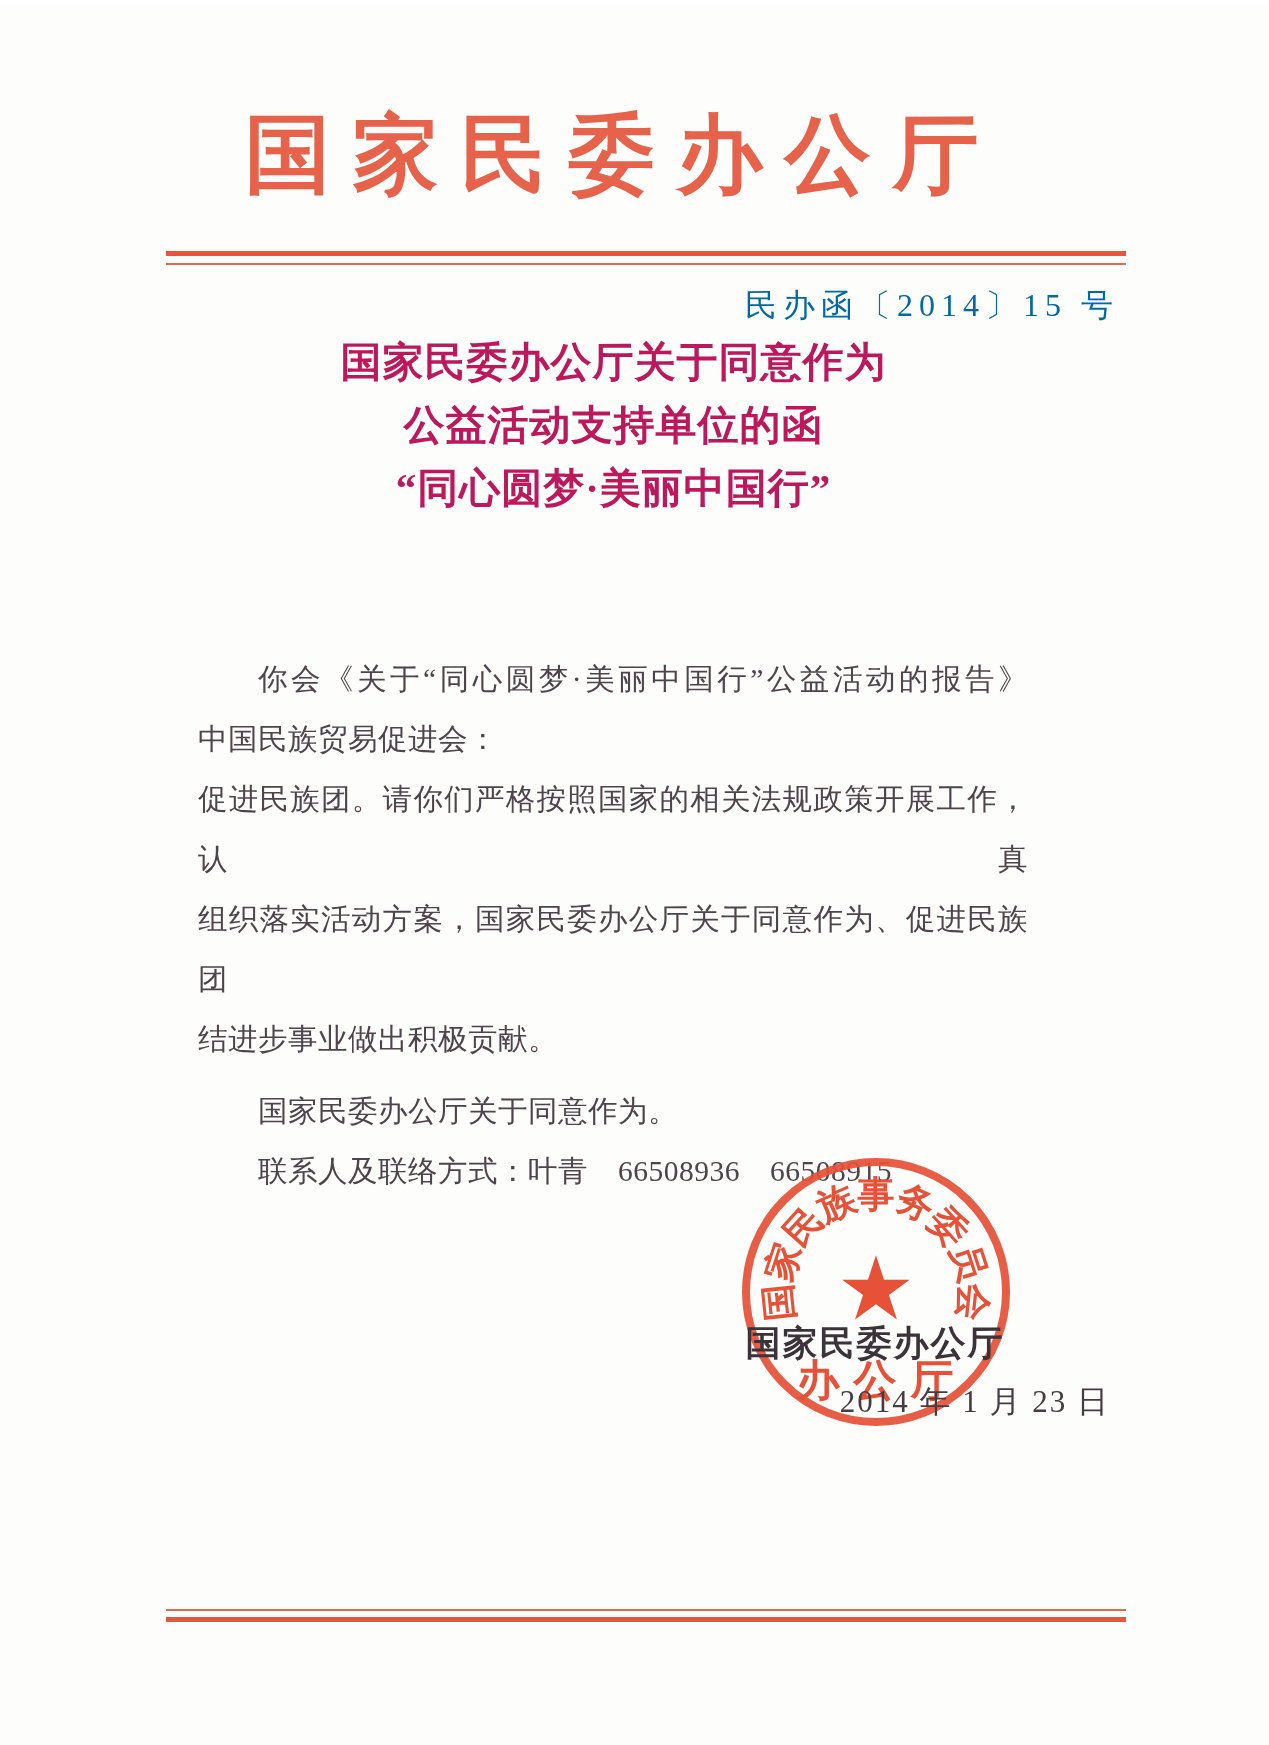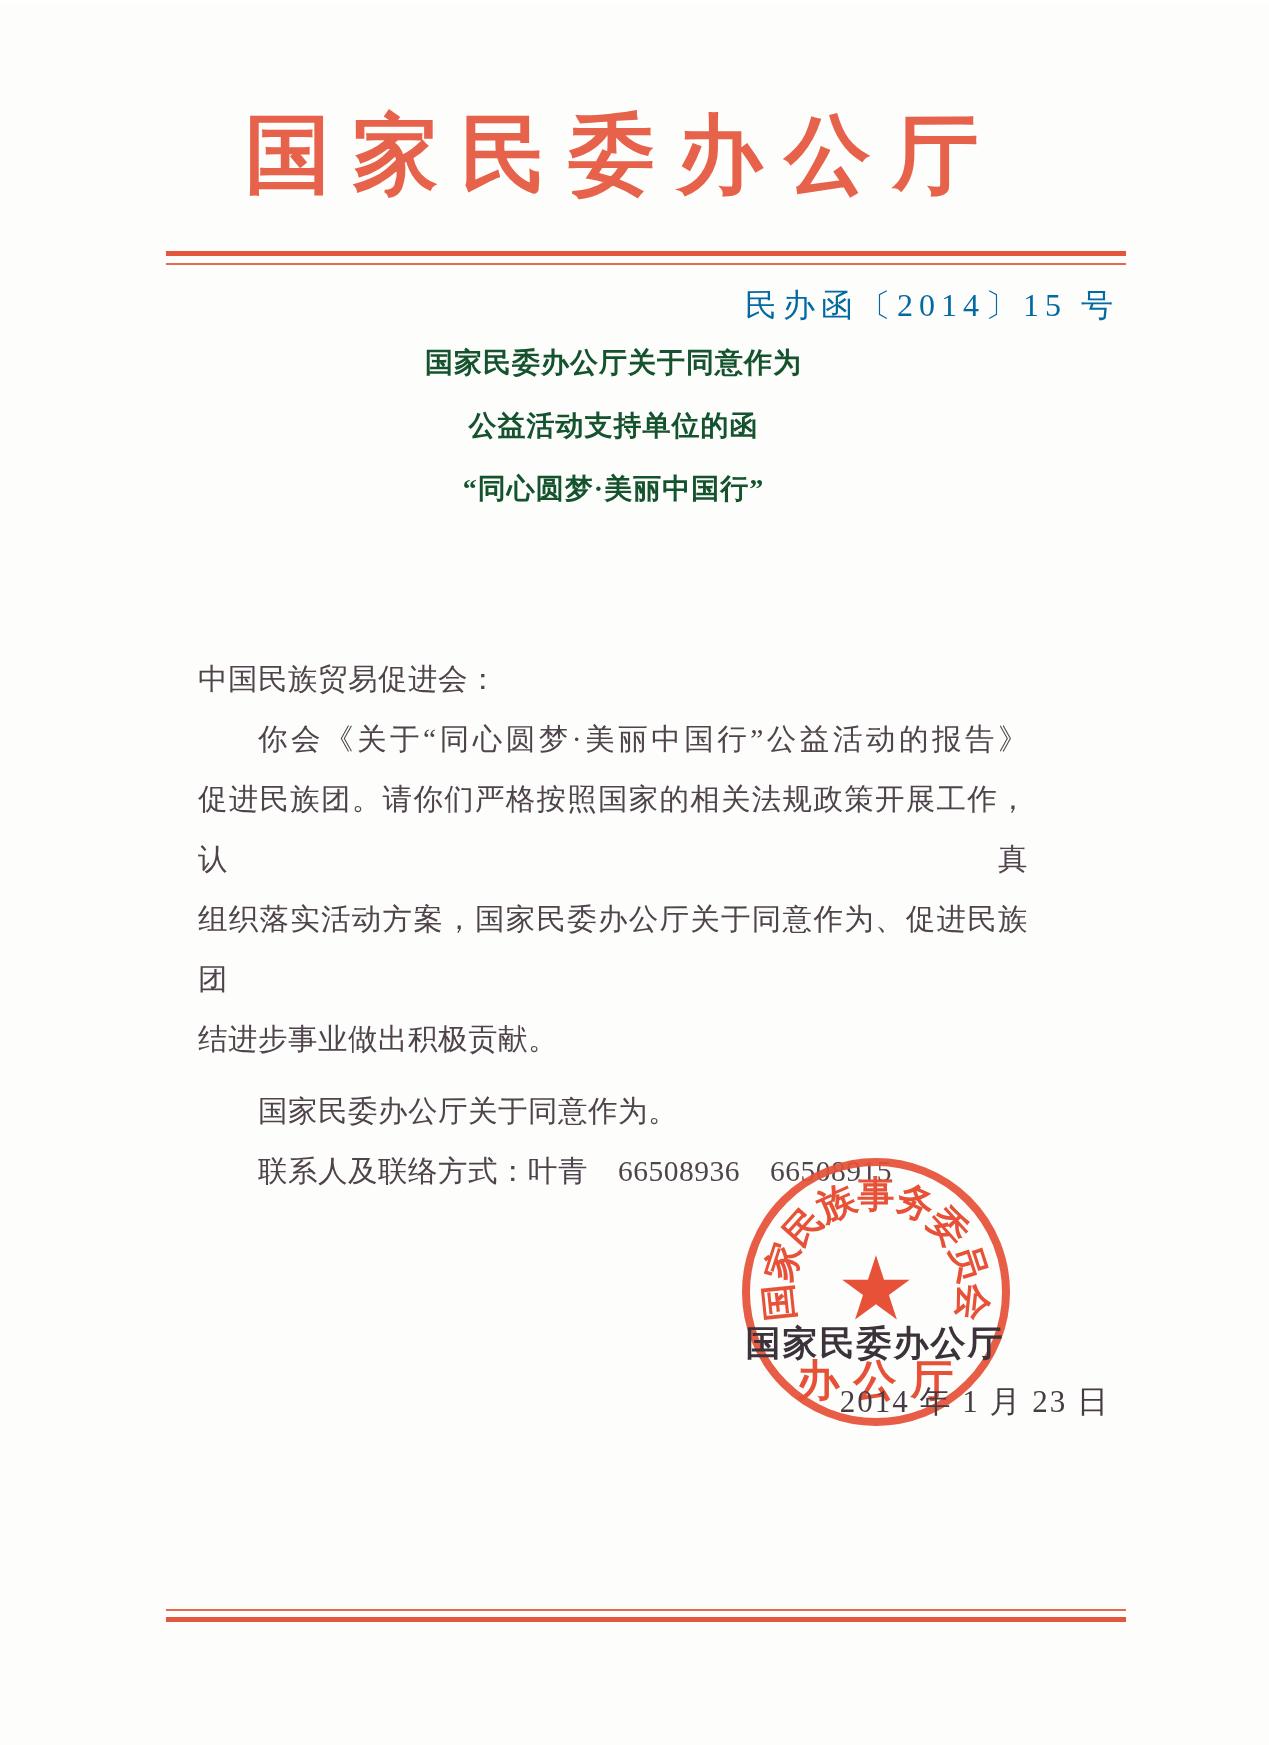--- a/index.html
+++ b/index.html
@@ -35,22 +35,22 @@
   .doc-number {
     position:absolute; top:280px; right:150px;
     font-size:32px; letter-spacing:6px;
     color:#0369a1; white-space:nowrap;
   }
 
   
   .doc-title {
     position:absolute; top:327px; left:0; right:42px;
     text-align:center;
-    font-size:28px; font-weight:700;
-    color:#14532d;
+    font-size:41px; font-weight:700;
+    color:#be185d;
     line-height:63px; letter-spacing:1px;
   }
 
   
   .body-text {
     position:absolute; left:198px; top:645px; width:830px;
     font-size:29.5px; color:#4f444b;
     letter-spacing:0.5px;
   }
   .body-line { line-height:60px; min-height:60px; }
@@ -117,22 +117,22 @@
 
   <div class="doc-number">民办函〔2014〕15 号</div>
 
   <div class="doc-title">
     <div>国家民委办公厅关于同意作为</div>
     <div>公益活动支持单位的函</div>
     <div>“同心圆梦·美丽中国行”</div>
   </div>
 
   <div class="body-text">
+    <div class="body-line indent just">你会《关于“同心圆梦·美丽中国行”公益活动的报告》</div>
     <div class="body-line">中国民族贸易促进会：</div>
-    <div class="body-line indent just">你会《关于“同心圆梦·美丽中国行”公益活动的报告》</div>
     <div class="body-line just">促进民族团。请你们严格按照国家的相关法规政策开展工作，认真</div>
     <div class="body-line just">组织落实活动方案，国家民委办公厅关于同意作为、促进民族团</div>
     <div class="body-line">结进步事业做出积极贡献。</div>
     <div class="body-line indent gap-before">国家民委办公厅关于同意作为。</div>
     <div class="body-line indent">联系人及联络方式：叶青　66508936　66508915</div>
   </div>
 
   <div class="seal">
     <div class="seal-ring"></div>
     <div class="seal-arc" id="seal-arc">

